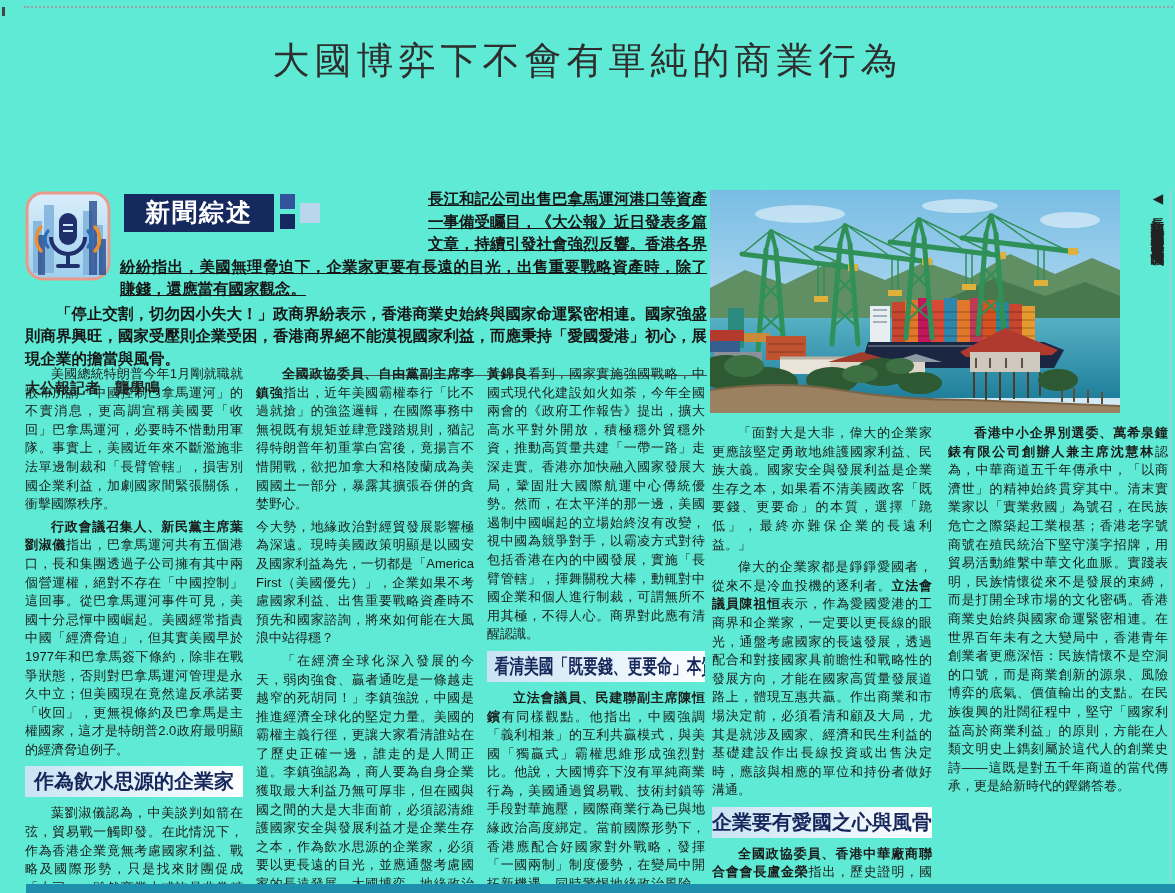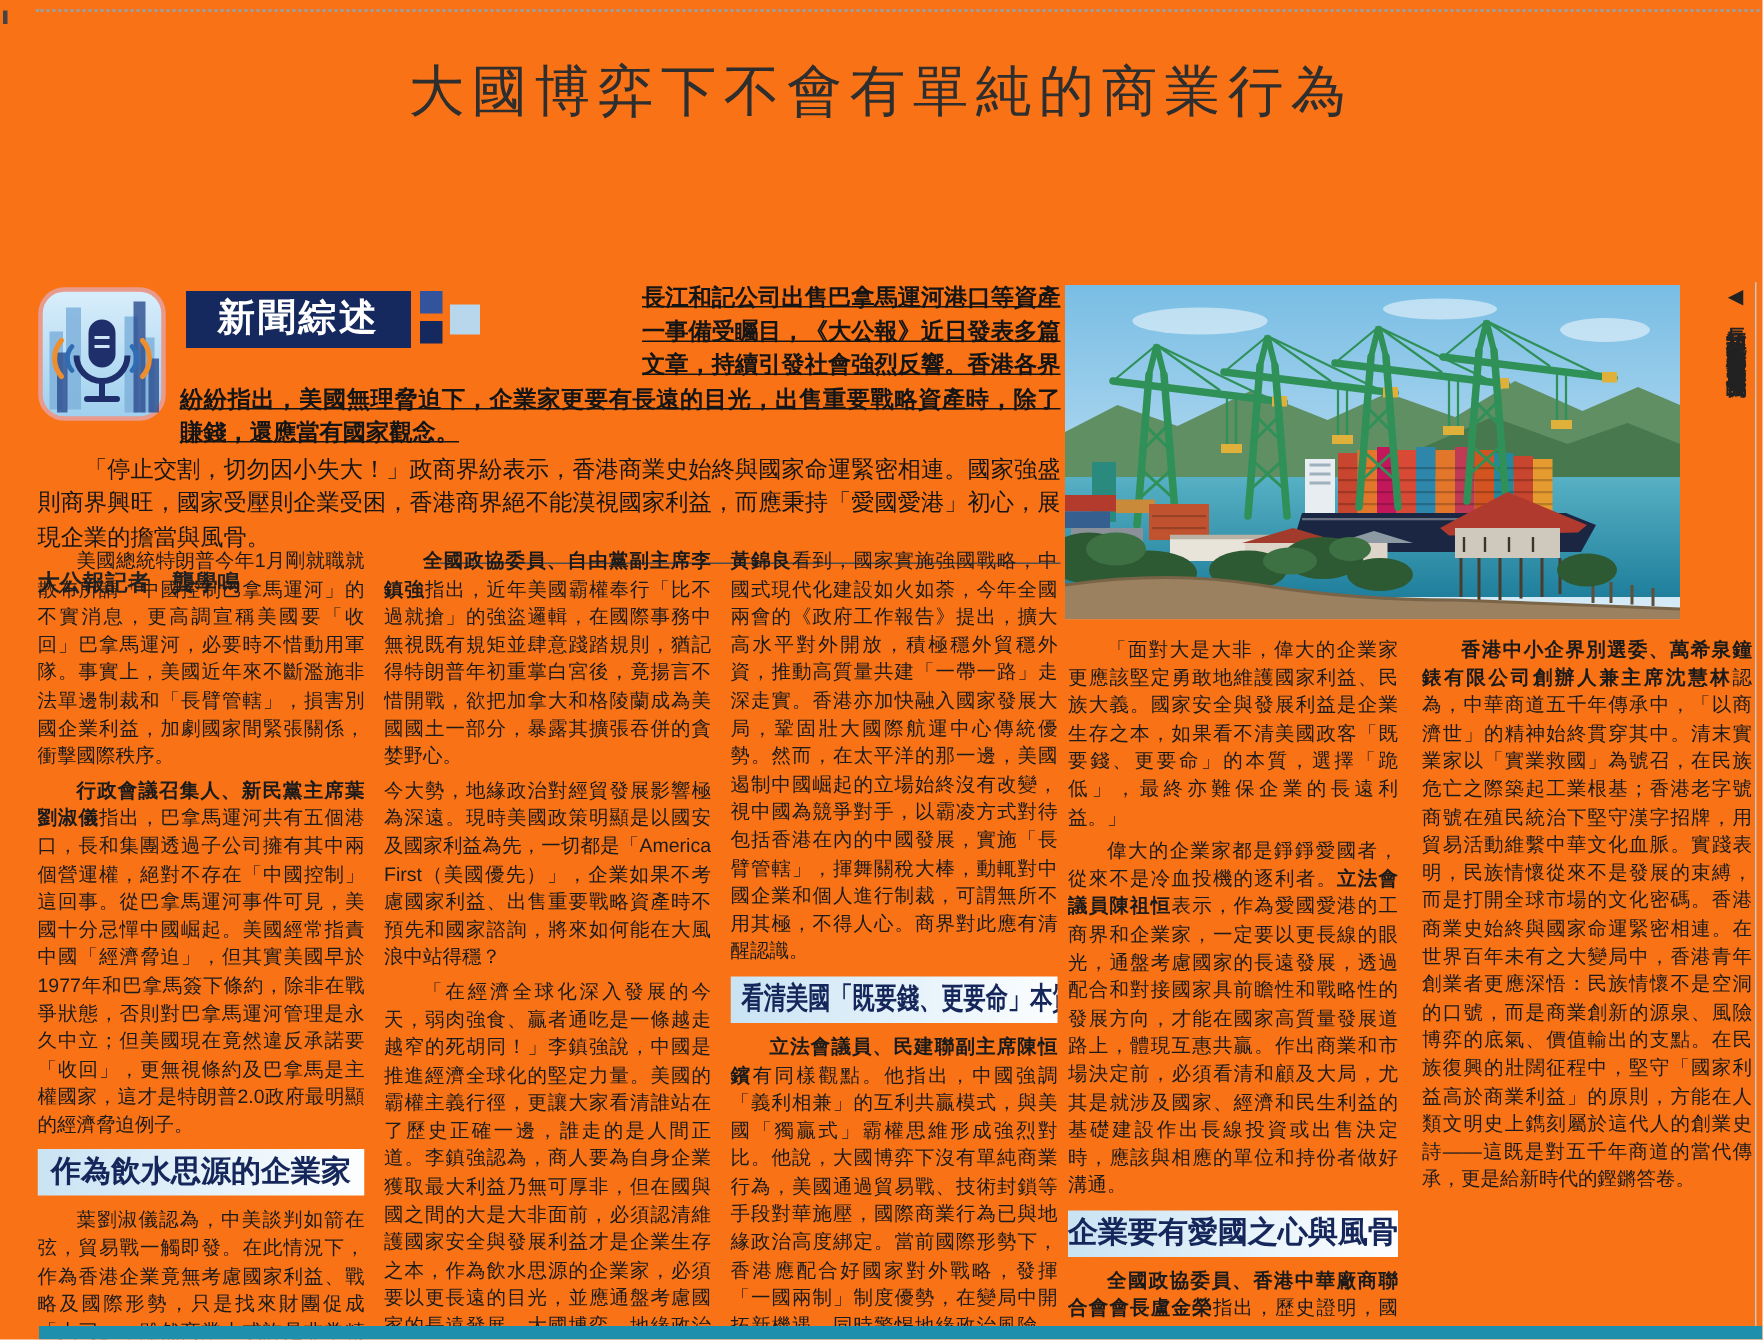--- a/index.html
+++ b/index.html
@@ -1,35 +1,35 @@
 <!DOCTYPE html>
 <html><head>
 <meta charset="utf-8">
 <style>
   html,body{margin:0;padding:0;background:#f2f2f2;}
-  .page{position:relative;width:1175px;height:893px;background:#f97316;margin:0 auto;
+  .page{position:relative;width:1175px;height:893px;background:#5eead4;margin:0 auto;
         font-family:"Liberation Sans","DejaVu Sans",sans-serif;overflow:hidden;}
   .topdots{position:absolute;left:24px;right:2px;top:6px;border-top:2px dotted #9aa0a6;}
   .corner-tick{position:absolute;left:2px;top:7px;width:3px;height:9px;background:#444;}
   .kicker{position:absolute;left:0;right:0;top:36px;text-align:center;font-size:37px;
           color:#2e2e2e;letter-spacing:5px;font-weight:400;}
   .main-title{position:absolute;left:0;right:0;top:80px;text-align:center;font-size:76px;
           line-height:1.15;font-weight:900;color:#1d2357;letter-spacing:1px;
           -webkit-text-stroke:2px #1d2357;}
   
   .intro{position:absolute;left:25px;top:188px;width:682px;}
   .nicon{float:left;width:86px;height:90px;margin:3px 9px 4px 0;}
   .badgewrap{float:left;position:relative;width:200px;height:44px;margin:4px 104px 4px 4px;}
   .badge{position:absolute;left:0;top:2px;width:150px;height:38px;background:#16295f;color:#fff;
          font-size:25px;font-weight:700;text-align:center;line-height:38px;letter-spacing:2px;font-family:Liberation Serif, serif;}
   .sq1{position:absolute;left:156px;top:2px;width:15px;height:15px;background:#33539c;}
   .sq2{position:absolute;left:156px;top:22px;width:15px;height:15px;background:#16295f;}
   .sq3{position:absolute;left:176px;top:11px;width:20px;height:20px;background:#b9d7ec;}
   .lead{margin:0;font-size:15.5px;line-height:22.5px;font-weight:700;color:#151515;text-align:justify;text-decoration:underline;}
-  .p2{margin:2px 0 0;font-size:15.5px;line-height:22.5px;font-weight:400;color:#151515;
+  .p2{margin:2px 0 0;font-size:15.5px;line-height:22.5px;font-weight:700;color:#151515;
       text-align:justify;text-indent:2em;}
   .ruleline{border-top:1.5px solid #4d4d4d;margin:5px 0 3px 268px;}
   .byline{margin:0;text-align:left;font-size:15px;font-weight:700;color:#222;padding-right:4px;}
   
   .leftcols{position:absolute;left:25px;top:365px;width:680px;height:533px;display:flex;gap:13px;}
   .rightcols{position:absolute;left:712px;top:424px;width:456px;height:458px;display:flex;gap:16px;}
   .col{flex:1 1 0;overflow:hidden;}
   .bp{margin:0 0 4px;text-indent:2em;text-align:justify;font-size:13px;line-height:18.6px;color:#1b1b1b;}
   .bp.ni{text-indent:0;}
   .bold{font-weight:700;}

